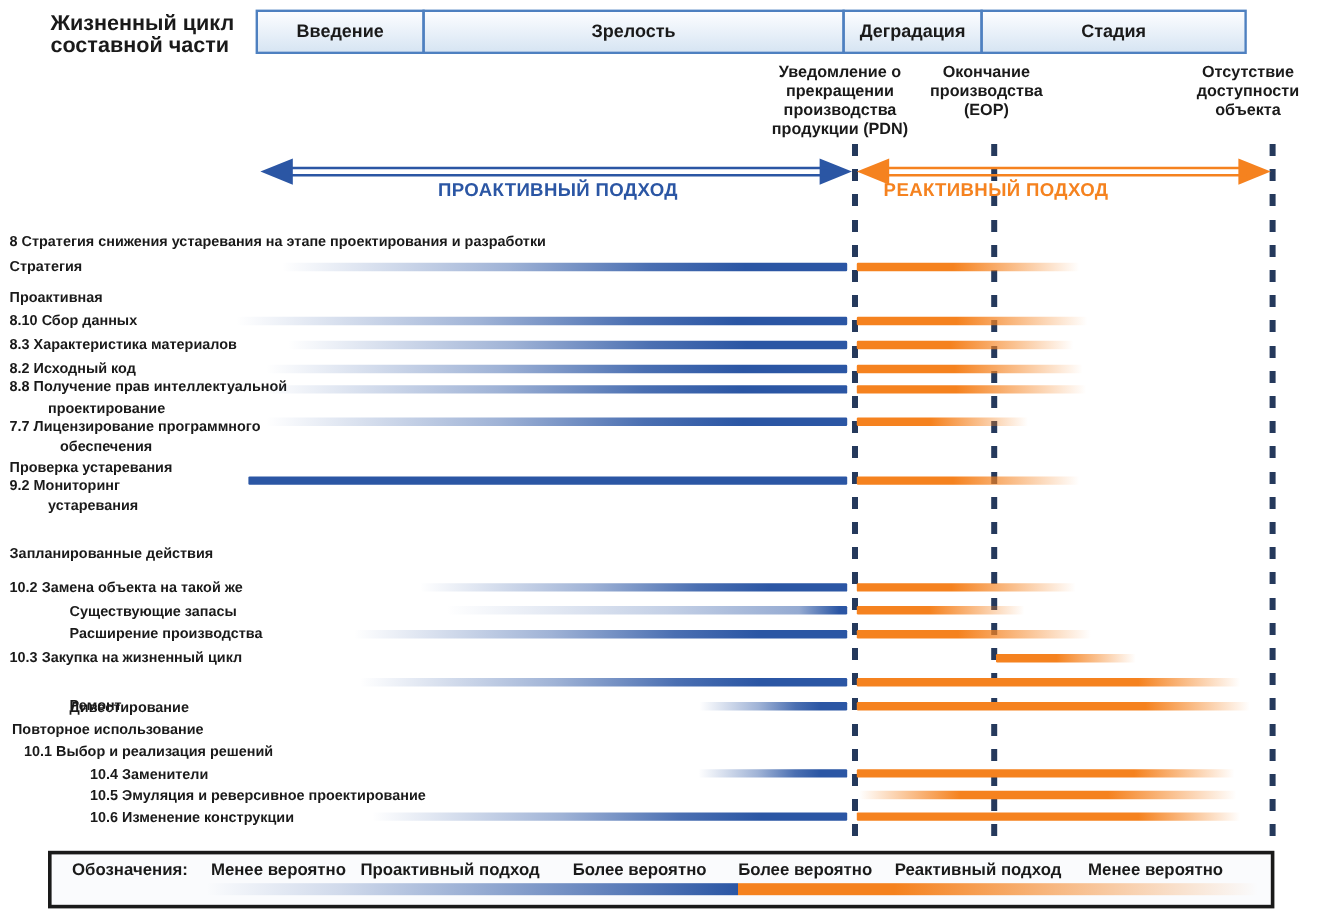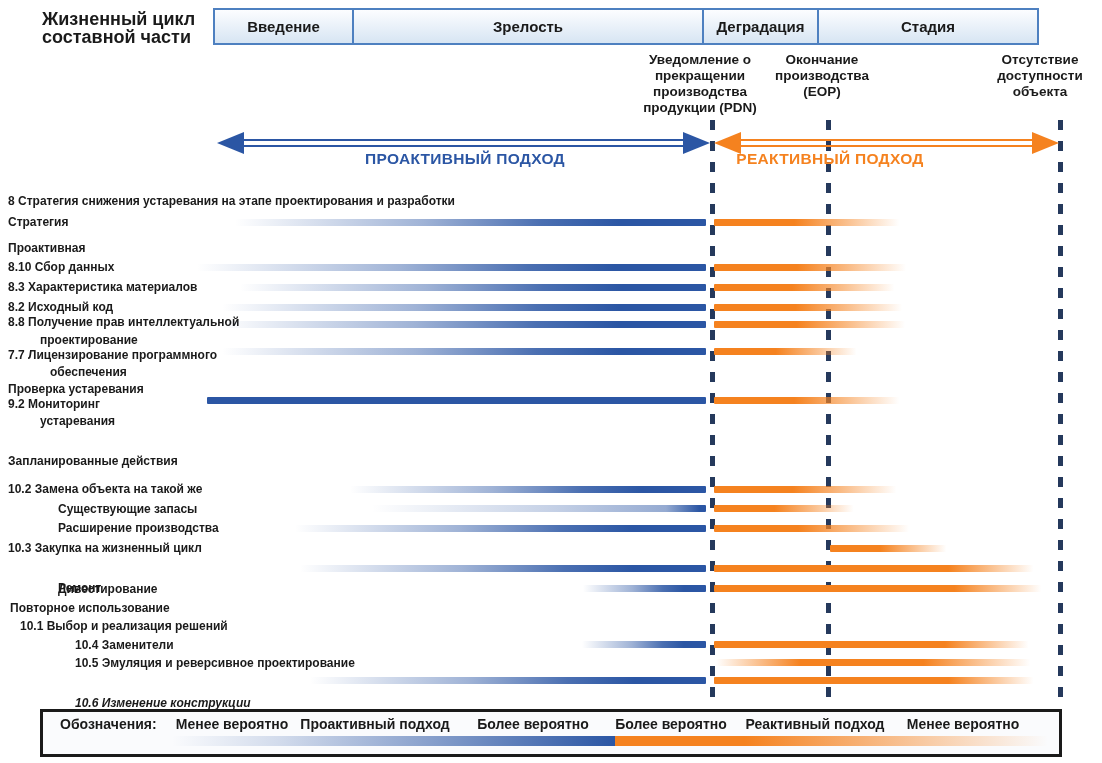--- a/index.html
+++ b/index.html
@@ -129,21 +129,21 @@
       <div class="row-label" style="left: 58px; top: 580px;">Ремонт</div>
       <div class="bar bb-fade" style="left: 583px; top: 584.5px; width: 123px;"></div>
       <div class="bar bo-fadeoutlong" style="left: 714px; top: 584.5px; width: 334px;"></div>
       <div class="row-label" style="left: 10px; top: 600px; text-align: right;">Повторное использование</div>
       <div class="row-label" style="left: 20px; top: 618px;">10.1 Выбор и реализация решений</div>
       <div class="row-label" style="left: 75px; top: 637px;">10.4 Заменители</div>
       <div class="bar bb-fade" style="left: 582px; top: 640.5px; width: 124px;"></div>
       <div class="bar bo-fadeoutlong" style="left: 714px; top: 640.5px; width: 321px;"></div>
       <div class="row-label" style="left: 75px; top: 655px;">10.5 Эмуляция и реверсивное проектирование</div>
       <div class="bar bo-fadeinout" style="left: 716px; top: 658.5px; width: 324px;"></div>
-      <div class="row-label" style="left: 75px; top: 695px; font-style: italic;">10.6 Изменение конструкции</div>
+      <div class="row-label" style="left: 75px; top: 673px;">10.6 Изменение конструкции</div>
       <div class="bar bb-fade" style="left: 310px; top: 676.5px; width: 396px;"></div>
       <div class="bar bo-fadeoutlong" style="left: 714px; top: 676.5px; width: 326px;"></div>
     </div>
 
   <div class="legend-box" style="left:40px;top:709px;width:1022px;height:48px;"></div>
   <div class="legend-title" style="left:60px;top:716px;">Обозначения:</div>
   <div id="legend-labels">
       <div class="legend-label" style="left: 232px; top: 716px;">Менее вероятно</div>
       <div class="legend-label" style="left: 375px; top: 716px;">Проактивный подход</div>
       <div class="legend-label" style="left: 533px; top: 716px;">Более вероятно</div>

